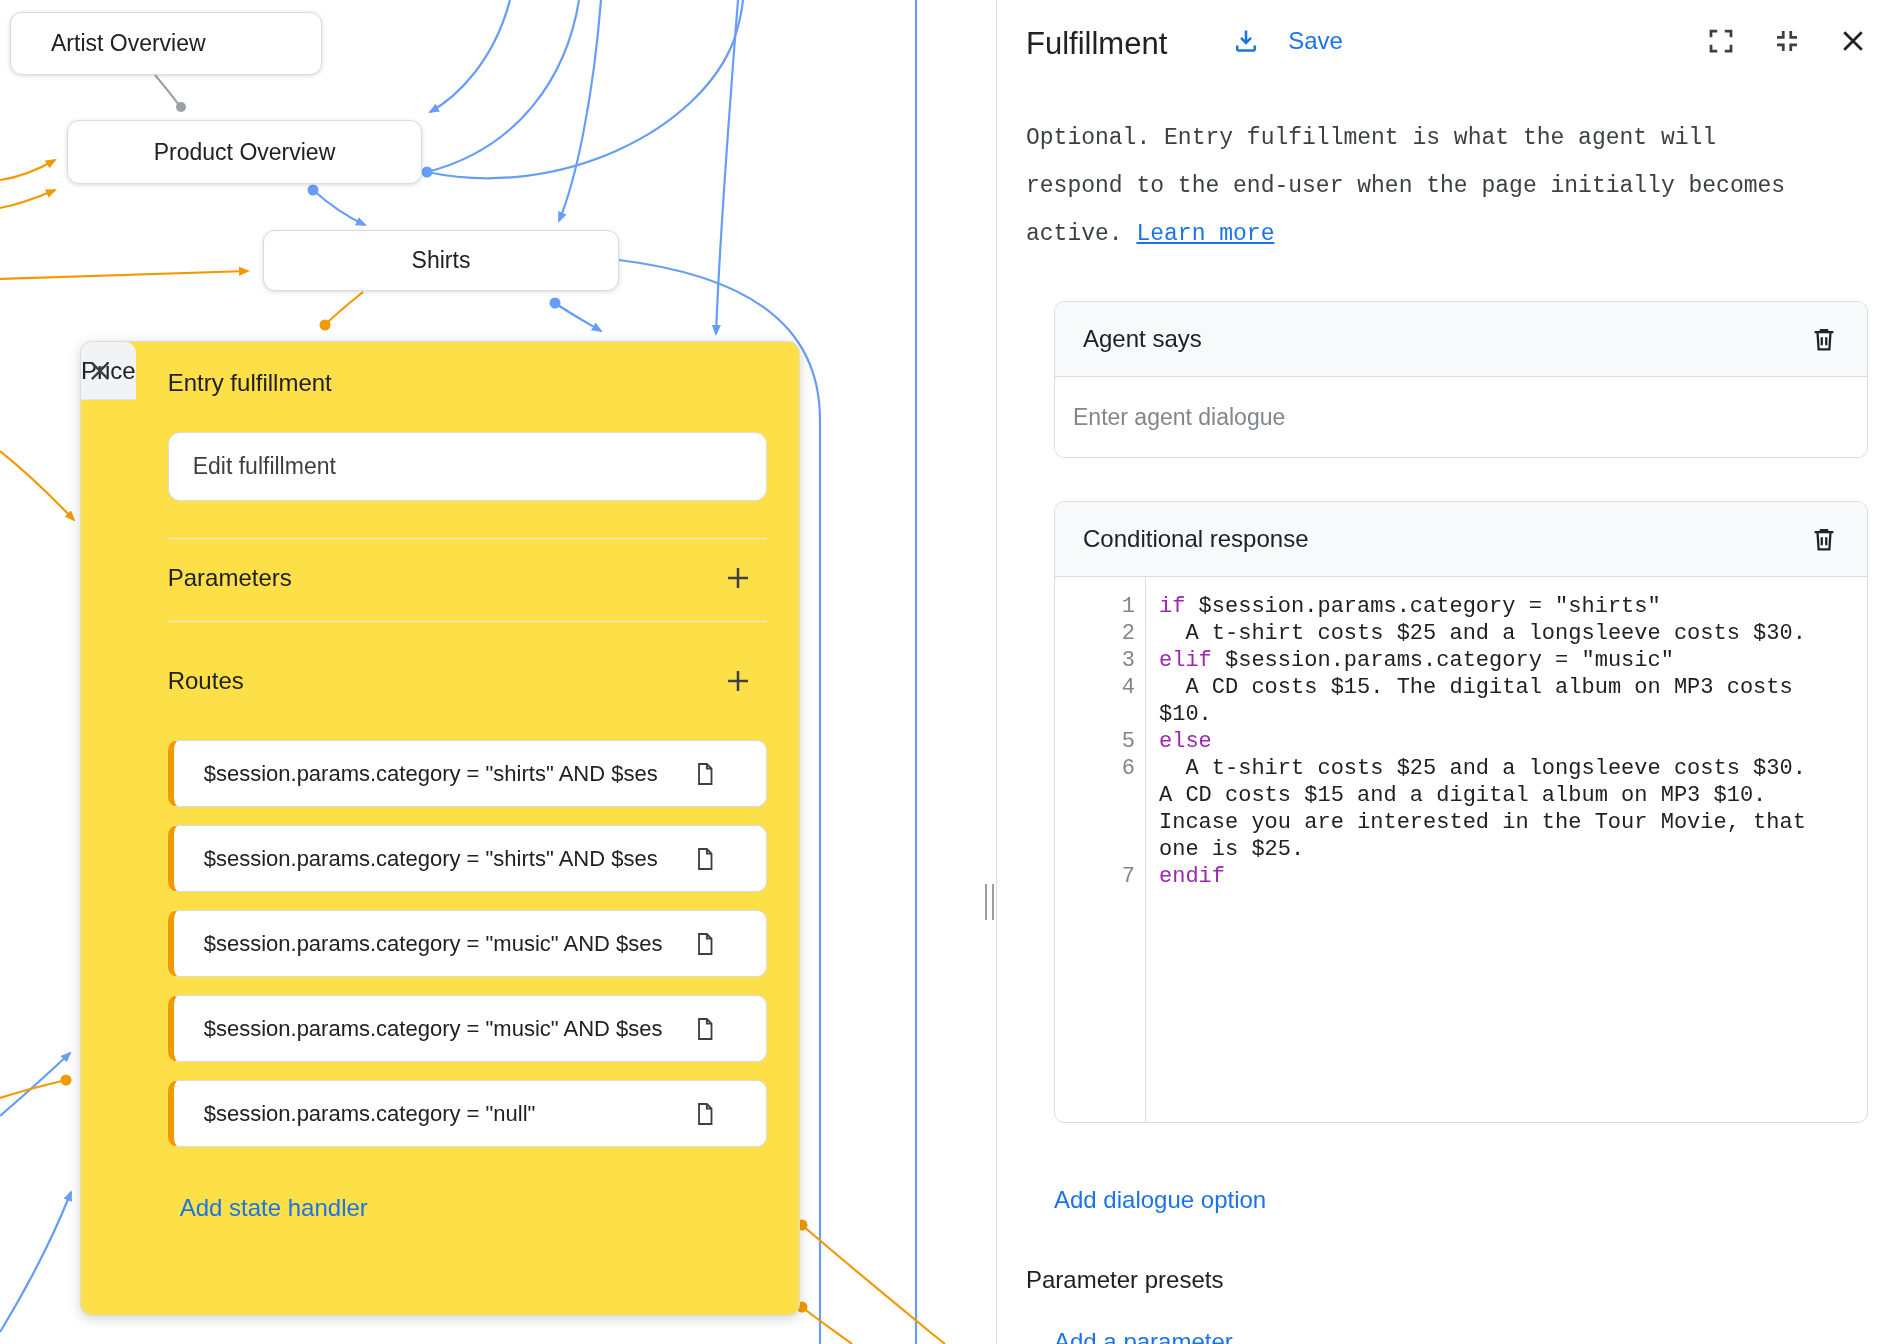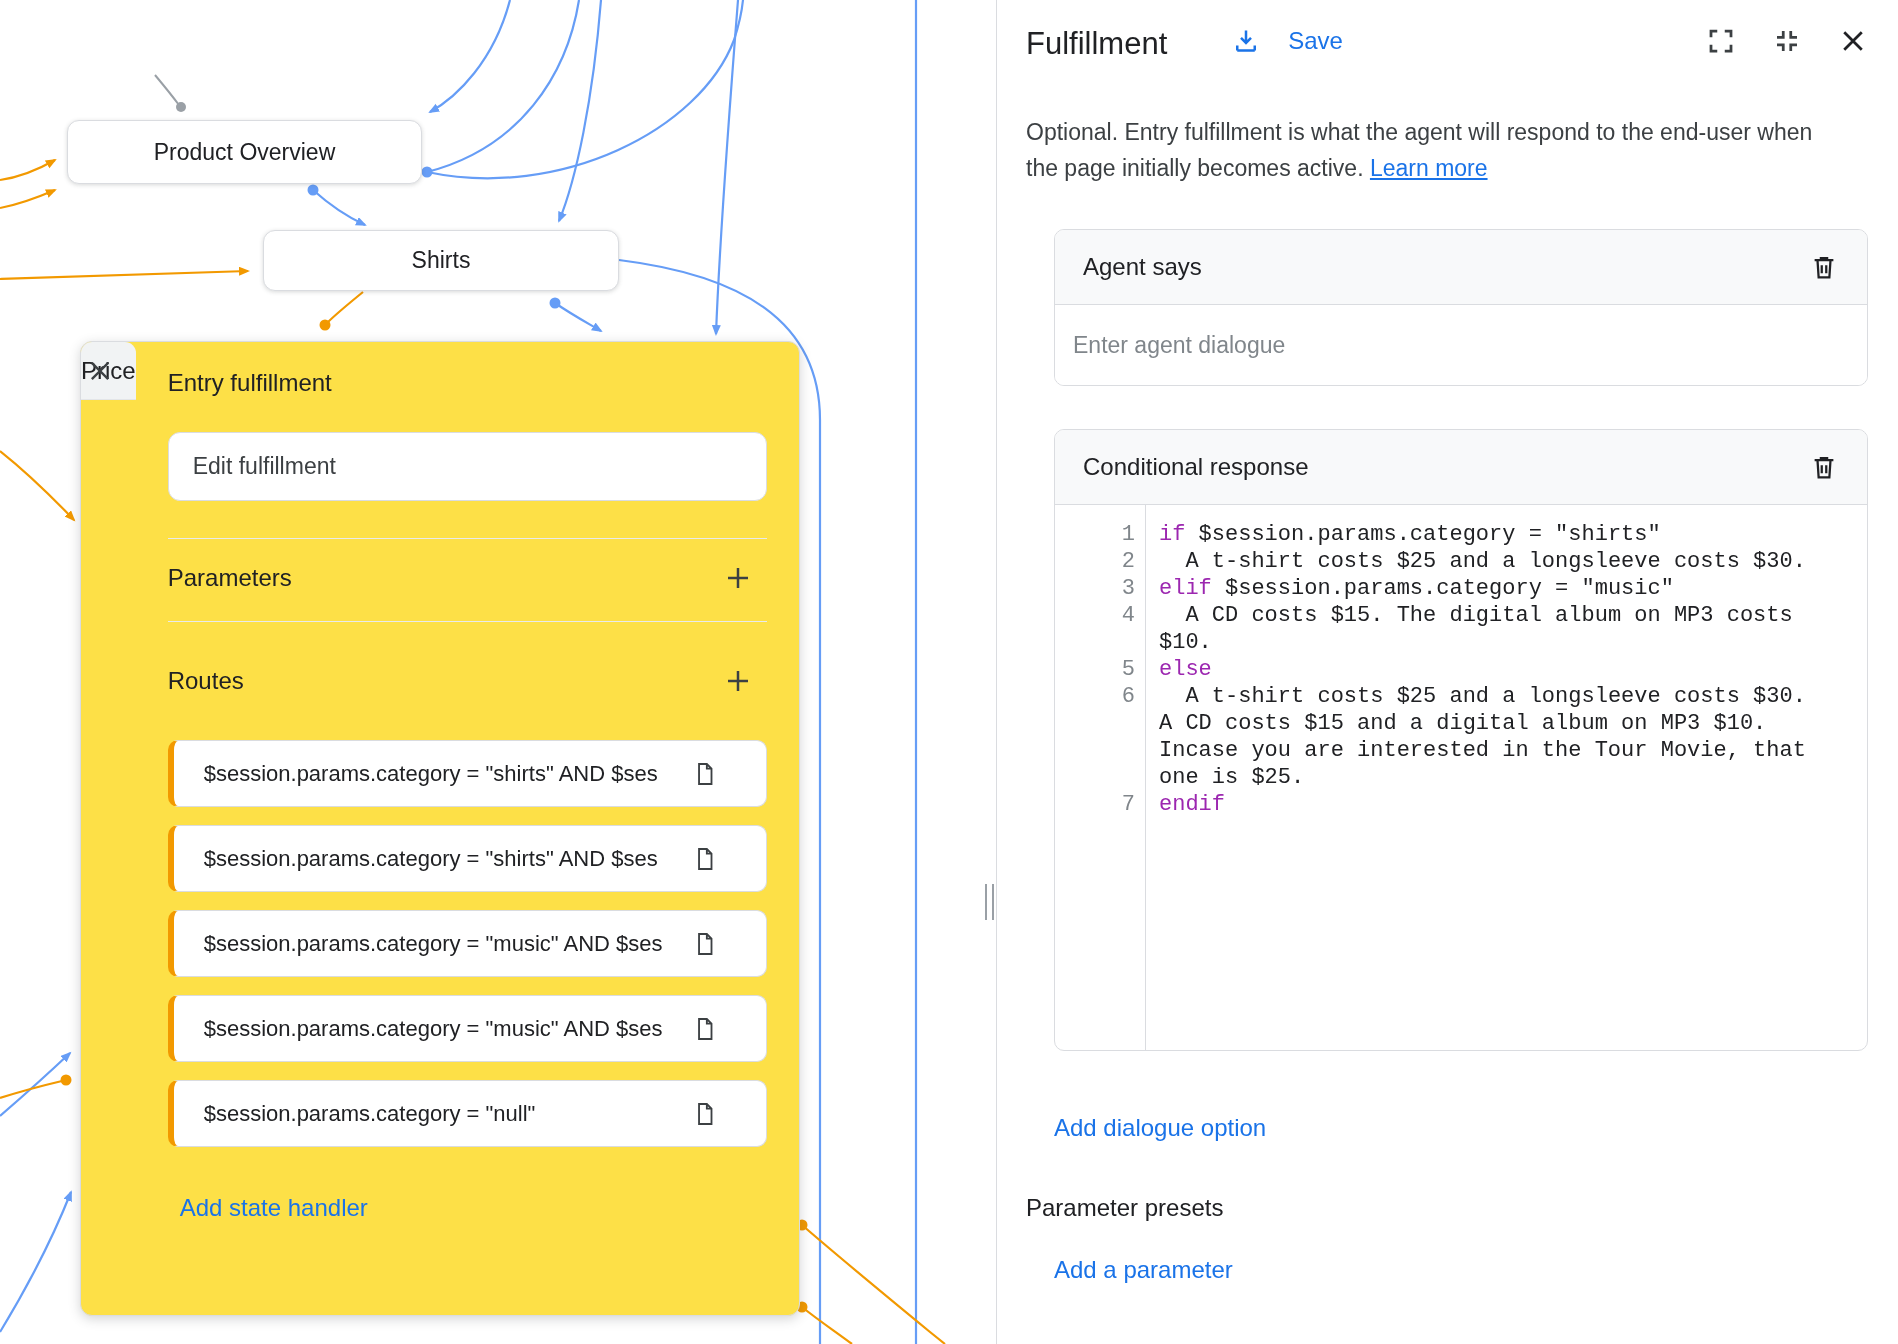--- a/index.html
+++ b/index.html
@@ -50,21 +50,21 @@
   
   .panel { position:absolute; left:996px; top:0; width:902px; height:1344px; background:#fff;
            border-left:1px solid #dadce0; padding:0 30px 0 29px; }
   .panel-header { display:flex; align-items:flex-start; margin-top:26px; height:54px; }
   .panel-title { font-size:31px; color:#202124; }
   .save-btn { display:flex; align-items:center; gap:27px; margin-left:64px; color:#1a73e8;
               font-size:24px; font-weight:500; cursor:pointer; }
   .header-icons { margin-left:auto; display:flex; align-items:center; gap:36px; }
   .icon-btn { width:30px; height:30px; color:#3c4043; cursor:pointer; }
   .icon-btn.close { color:#202124; }
-  .panel-desc { margin-top:34px; font-size:23px; line-height:36px; color:#3c4043; max-width:800px; }
+  .panel-desc { margin-top:34px; font-size:23px; line-height:48px; color:#3c4043; max-width:800px;font-family:Liberation Mono, monospace; }
   .learn-more { color:#1a73e8; text-decoration:underline; cursor:pointer; }
 
   .card { margin-top:43px; border:1px solid #dadce0; border-radius:10px; background:#fff;margin-left:28px; }
   .card-header { display:flex; align-items:center; justify-content:space-between; padding:22px 28px;
                  border-bottom:1px solid #dadce0; background:#f8f9fa; border-radius:9px 9px 0 0; }
   .card-title { font-size:24px; color:#202124; }
   .trash-btn { width:30px; height:30px; color:#202124; cursor:pointer; }
   .agent-input { width:100%; height:80px; border:none; outline:none; padding:0 18px; font-size:23px;
                  font-family:"Liberation Sans", sans-serif; color:#0369a1; border-radius:0 0 9px 9px; }
   .agent-input::placeholder { color:#80868b; }
@@ -132,20 +132,23 @@
         <circle cx="313" cy="190" r="5.5" fill="#669df6"></circle>
         <circle cx="555" cy="303" r="5.5" fill="#669df6"></circle>
         <circle cx="325" cy="325" r="5.5" fill="#f29900"></circle>
         <circle cx="66" cy="1080" r="5.5" fill="#f29900"></circle>
         <circle cx="802" cy="1225" r="5.5" fill="#f29900"></circle>
         <circle cx="802" cy="1307" r="5.5" fill="#f29900"></circle>
         <circle cx="181" cy="107" r="5" fill="#9aa0a6"></circle>
       </g>
     </svg>
 
+    <div class="node node-artist">
+      <span>Artist Overview</span>
+    </div>
     <div class="node node-product">
       <span>Product Overview</span>
     </div>
     <div class="node node-shirts">
       <span>Shirts</span>
     </div>
 
     <div class="price-card">
       <div class="price-header">
         <span>Price</span>

